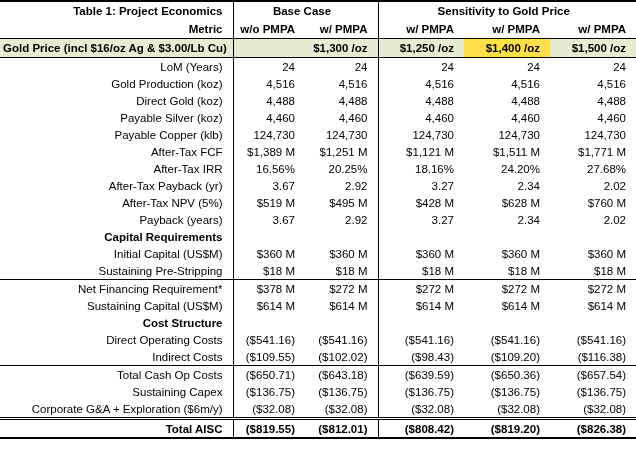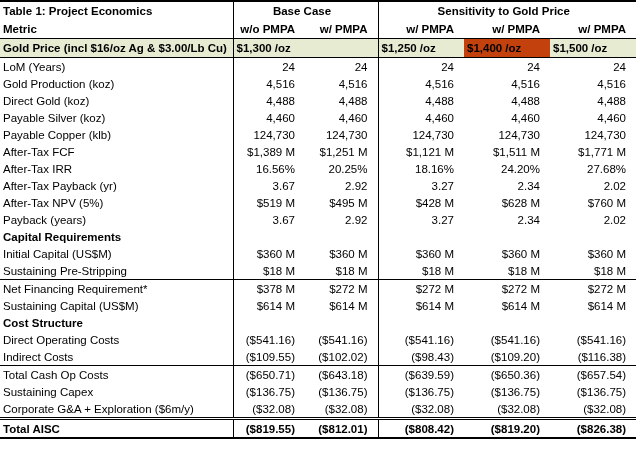--- a/index.html
+++ b/index.html
@@ -16,23 +16,23 @@
   }
   td{
     height:17px;
     padding:0 10px 0 3px;
     white-space:nowrap;
     overflow:hidden;
     vertical-align:middle;
   }
   tr.hdr td{height:18px;}
   .vline-r{border-right:1px solid #000;}
-  .label{text-align:left;}
+  .label{text-align:right;}
   .num{text-align:right;}
-  .center{text-align:left;}
+  .center{text-align:right;}
   .bold{font-weight:bold;}
   .group-header{font-weight:bold;text-align:center;}
   .col-header{font-weight:bold;text-align:right;}
   tr.gold td{
     border-top:1px solid #000;
     border-bottom:1px solid #000;
     font-weight:bold;
     height:18px;
   }
   tr.section td{font-weight:bold;}
@@ -63,21 +63,21 @@
         <td class="col-header">w/o PMPA</td>
         <td class="col-header vline-r">w/ PMPA</td>
         <td class="col-header">w/ PMPA</td>
         <td class="col-header">w/ PMPA</td>
         <td class="col-header">w/ PMPA</td>
       </tr>
       <tr class="gold">
         <td class="label vline-r" style="background: rgb(230, 235, 210);">Gold Price (incl $16/oz Ag &amp; $3.00/Lb Cu)</td>
         <td class="center vline-r" colspan="2" style="background: rgb(230, 235, 210);">$1,300 /oz</td>
         <td class="center" style="background: rgb(230, 235, 210);">$1,250 /oz</td>
-        <td class="center" style="background: #c2410c;">$1,400 /oz</td>
+        <td class="center" style="background: #fde047;">$1,400 /oz</td>
         <td class="center" style="background: rgb(230, 235, 210);">$1,500 /oz</td>
       </tr>
 
     <tr class="plain">
           <td class="label vline-r">LoM (Years)</td>
           <td class="num">24</td>
           <td class="num vline-r">24</td>
           <td class="num">24</td>
           <td class="num">24</td>
           <td class="num">24</td>

